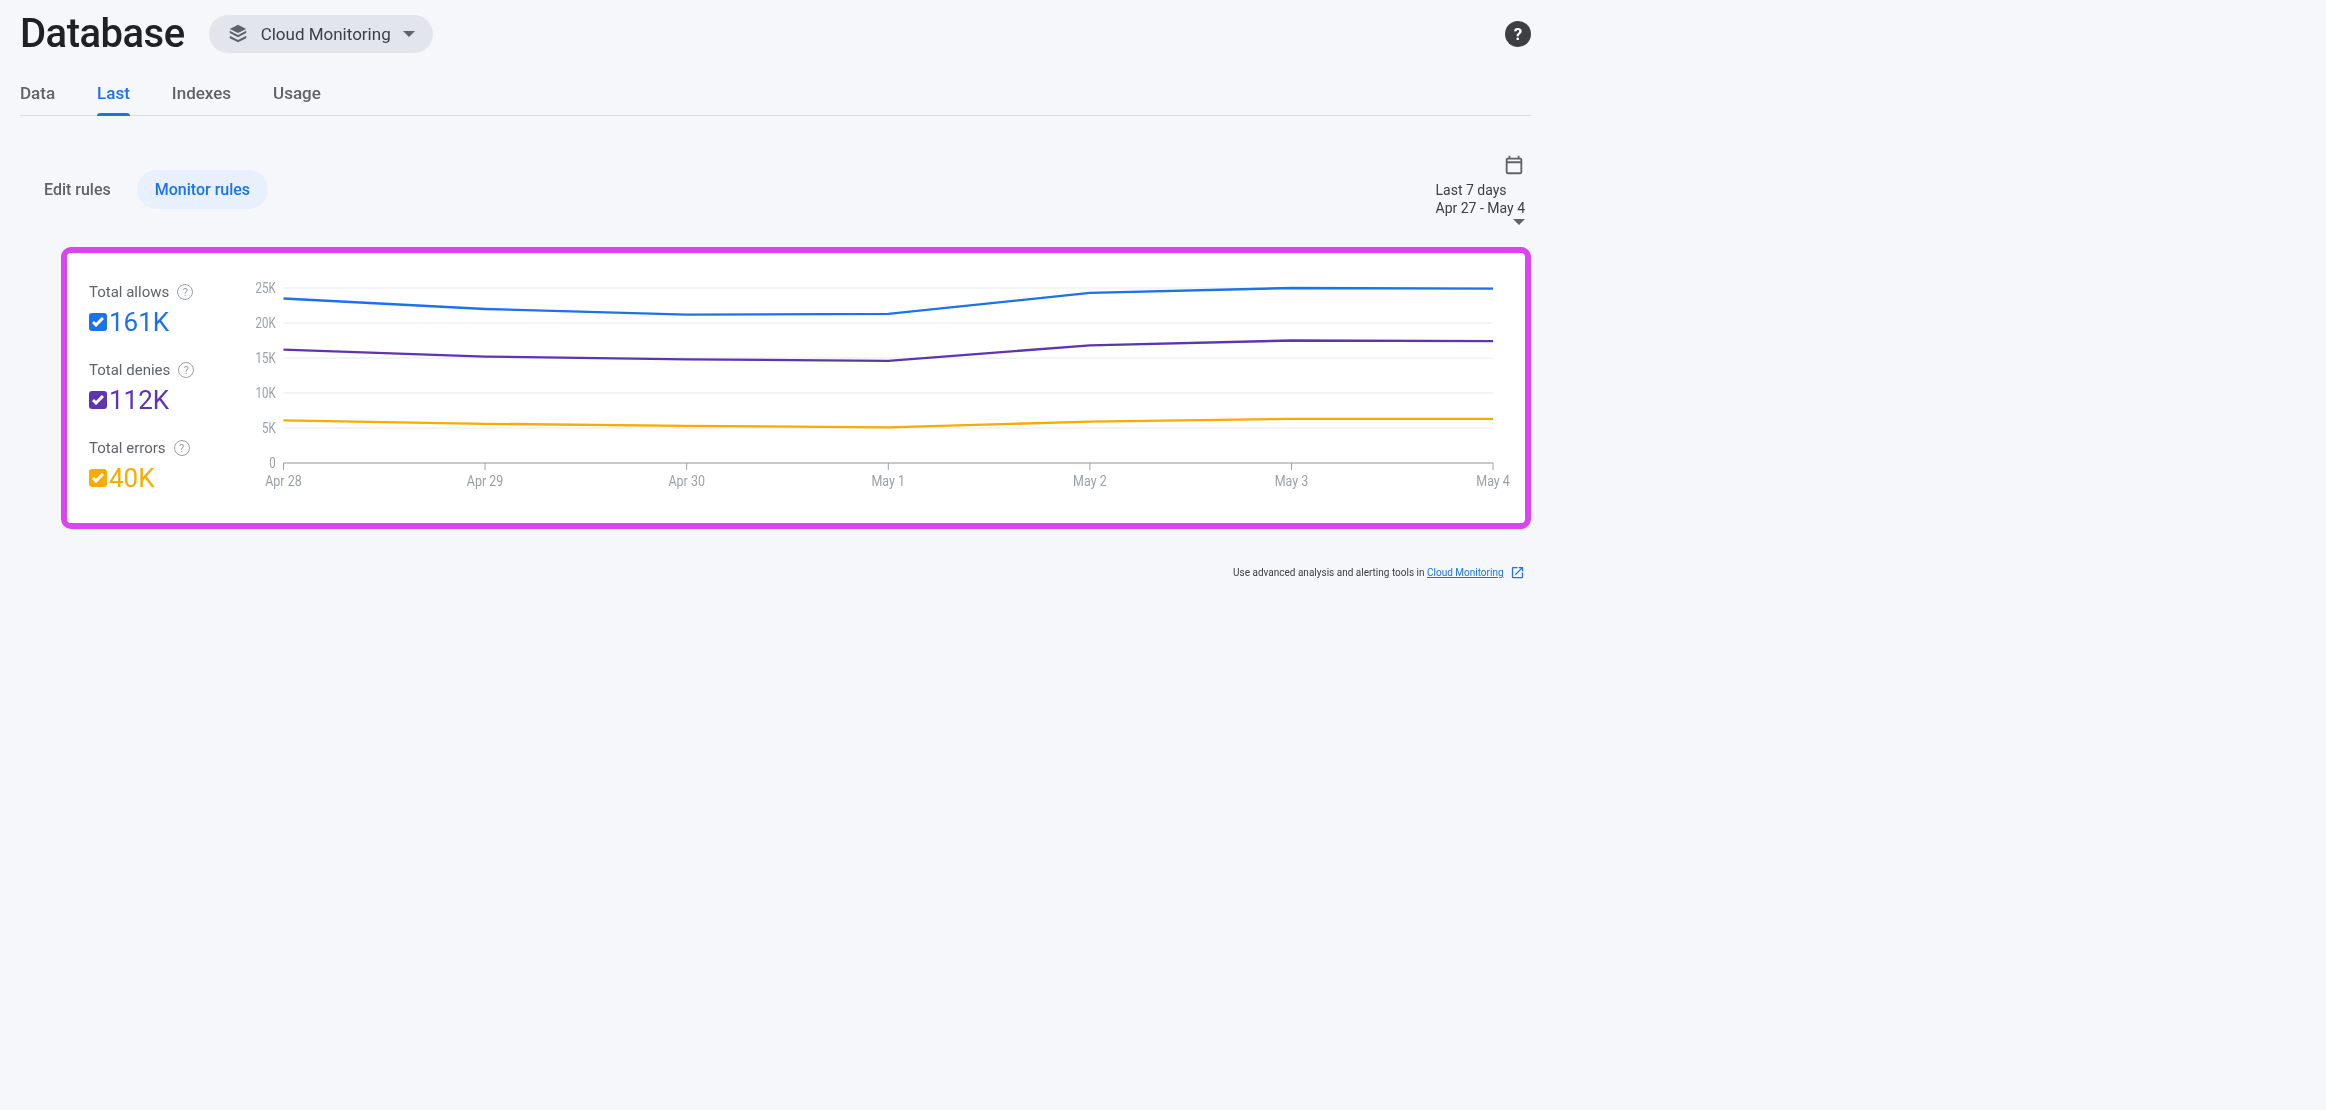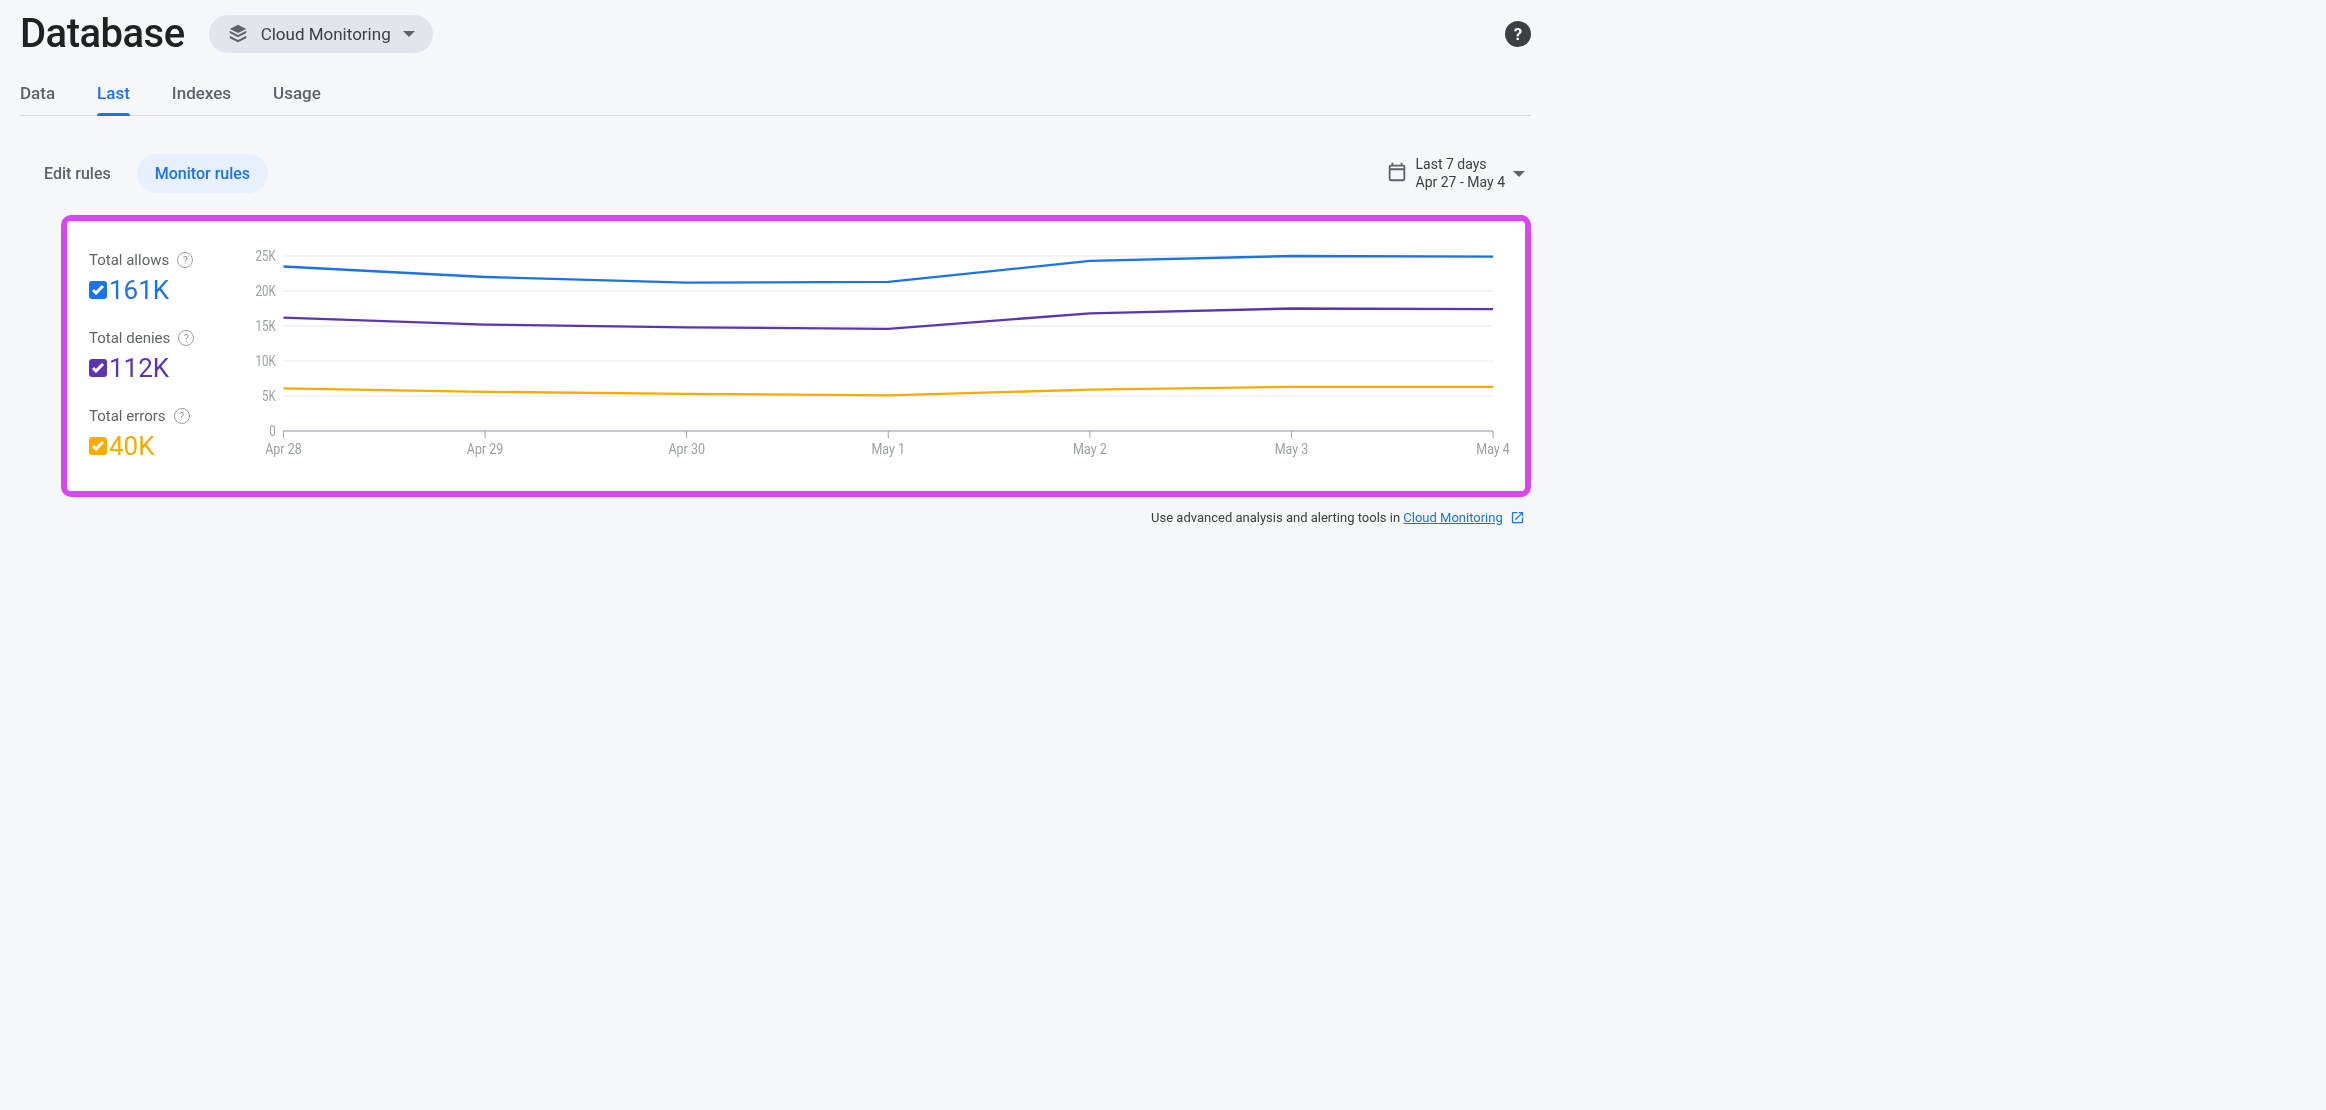--- a/index.html
+++ b/index.html
@@ -86,23 +86,24 @@
       cursor: pointer;
       font-weight: 500;
       color: #5f6368;
     }
     .subtab.active {
       background: #e8f0fe;
       color: #1a73e8;
     }
     .date-selector {
       display: flex;
-      align-items: center;
-      gap: 8px;
-      cursor: pointer;
+      align-items: flex-end;
+      gap: 2px;
+      cursor: pointer;
+      flex-direction: column;
     }
     .date-text { display: flex; flex-direction: column; line-height: 1.25; }
     .date-line1 { font-size: 14px; color: #3c4043; }
     .date-line2 { font-size: 14px; color: #3c4043; }
     .calendar-icon { color: #5f6368; }
     .card {
       background: white;
       border: 6px solid #d946ef;
       border-radius: 10px;
       margin-top: 22px;
@@ -157,23 +158,23 @@
     .chart-col { flex: 1; position: relative; }
     .chart-svg { width: 100%; height: 210px; overflow: visible; }
     .y-tick { font-size: 12px; fill: #9aa0a6; text-anchor: end; }
     .x-tick { font-size: 13px; fill: #9aa0a6; text-anchor: middle; }
     .grid-line { stroke: #e8eaed; stroke-width: 1; }
     .axis-line { stroke: #9aa0a6; stroke-width: 1; }
     .series { fill: none; stroke-width: 2; }
     .x-label { text-align: center; font-size: 15px; color: #5f6368; margin-top: 20px; }
     .footer-link-row {
       text-align: right;
-      font-size: 13px;
+      font-size: 10px;
       color: #3c4043;
-      margin-top: 13px;
+      margin-top: 36px;
       padding-right: 6px;
     }
     .footer-link-row a { color: #1a73e8; text-decoration: underline; }
     .ext-icon { color: #1a73e8; margin-left: 4px; vertical-align: middle; }
     .firestore-logo { display:inline-flex; }
   </style>
 </head>
 <body>
 
 <div class="header-row">

